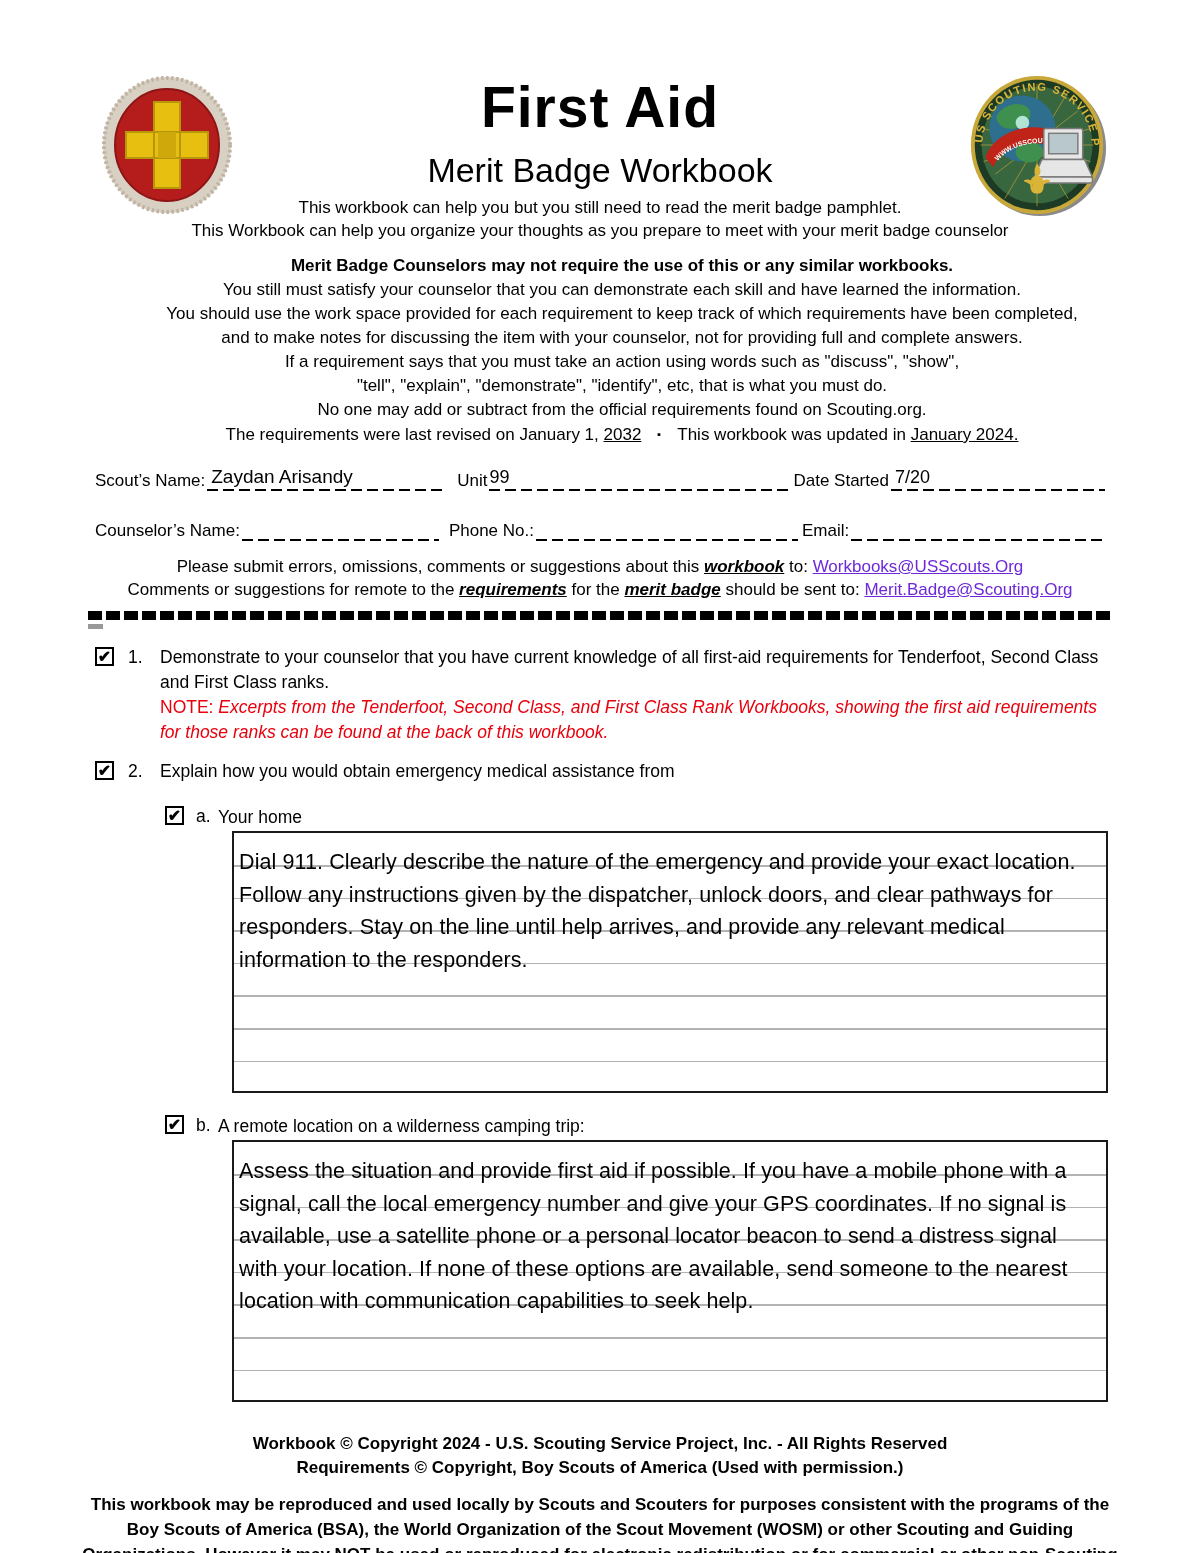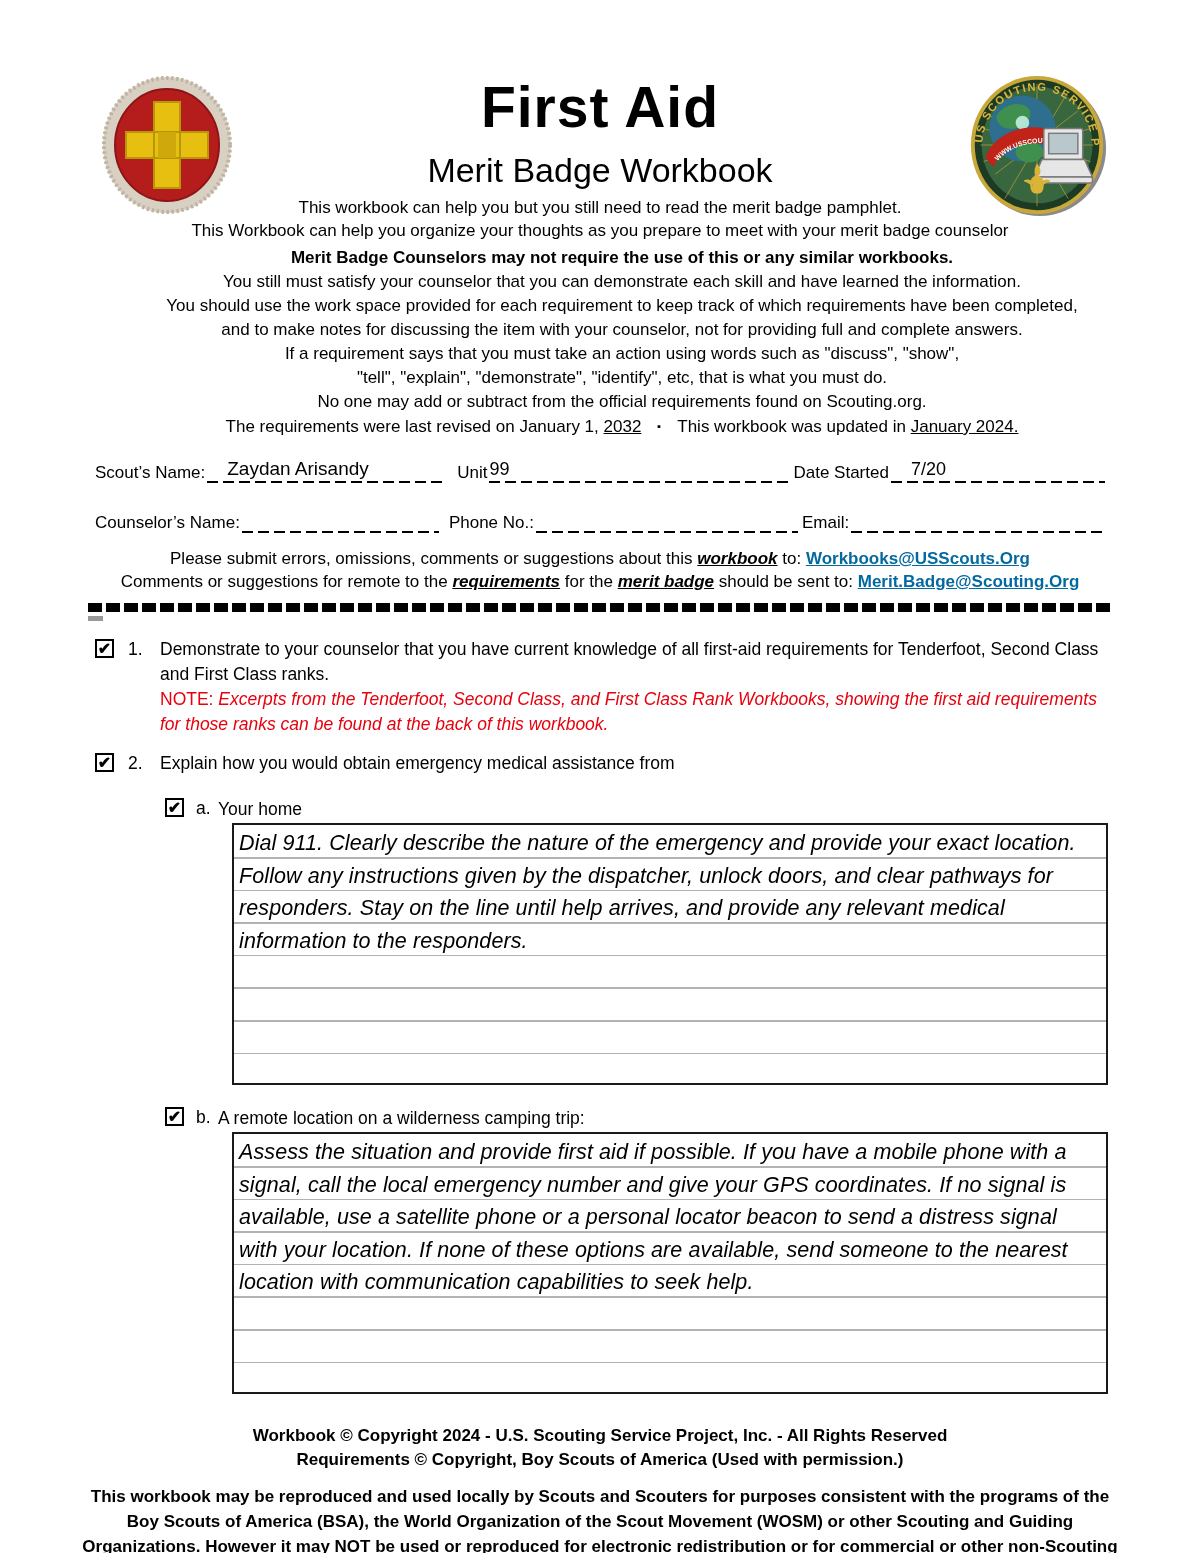--- a/index.html
+++ b/index.html
@@ -9,42 +9,42 @@
     font-family:"Liberation Sans", sans-serif; color:#000;
   }
   
   .header { position:relative; padding-top:76px; text-align:center; }
   .badge-img { position:absolute; left:102px; top:76px; width:130px; height:138px; }
   .logo-img  { position:absolute; right:92px; top:72px; width:142px; height:146px; }
   .title { font-size:57px; font-weight:900; letter-spacing:1px; line-height:62px; }
   .subtitle { font-size:34px; font-weight:400; line-height:40px; margin-top:12px; }
   .intro { font-size:17px; line-height:23px; margin-top:6px; }
   
-  .notice { text-align:center; margin-top:4px; font-size:17px; line-height:24px;padding-left:44px; }
+  .notice { text-align:center; margin-top:12px; font-size:17px; line-height:24px;padding-left:44px; }
   .notice .bold { font-weight:bold; }
   .rev u { text-decoration:underline; }
   .rev .bullet { font-size:11px; padding:0 16px; vertical-align:2px; }
   
   .form { margin:18px 95px 0 95px; }
   .form-row { display:flex; align-items:flex-end; font-size:17px; height:26px; margin-top:24px; }
   .form-row:first-child { margin-top:0; }
   .flabel { white-space:nowrap; padding-right:2px; }
   .fline {
     position:relative; border-bottom:0; height:24px;
     background-image:linear-gradient(90deg,#000 0 11px,transparent 11px 16px);
     background-size:16px 2px; background-repeat:repeat-x; background-position:0 bottom;
   }
-  .fval { position:absolute; left:20px; bottom:3px; font-size:18px; white-space:nowrap; }
+  .fval { position:absolute; left:4px; bottom:3px; font-size:18px; white-space:nowrap; }
   .w1 { width:240px; margin-right:10px; }
   .w2 { width:300px; margin-right:4px; }
   .w3 { flex:1; }
   
   .feedback { text-align:center; margin-top:14px; font-size:17px; line-height:23px; }
   .feedback .bu { font-weight:bold; text-decoration:underline;font-style:italic; }
-  .feedback a { color:#0369a1; text-decoration:underline; cursor:pointer;font-weight:bold; }
+  .feedback a { color:#6d28d9; text-decoration:underline; cursor:pointer; }
   
   .divider { margin:10px 88px 0 88px; height:9px;
     background-image:linear-gradient(90deg,#000 0 14px,transparent 14px 18px);
     background-size:18px 9px; background-repeat:repeat-x; }
   .divider-tail { margin:4px 0 0 88px; width:15px; height:5px; background:#999; }
   
   .reqs { margin:16px 92px 0 95px; font-size:17.5px; line-height:25px; }
   .req-row { display:flex; align-items:flex-start; }
   .cb {
     flex:0 0 auto; width:19px; height:19px; border:2px solid #000; margin-top:2px;
@@ -58,21 +58,21 @@
   .sub { margin-left:70px; margin-top:20px; }
   .sub-letter { flex:0 0 auto; width:34px; padding-left:12px; }
   .sub-label { flex:1; padding-top:1px; }
   .answer-box {
     margin-left:137px; width:876px; height:262px; margin-top:1px;
     border:2px solid #1a1a1a; cursor:text;
     background-image:repeating-linear-gradient(to bottom,transparent 0 31.1px,#b3b3b3 31.1px 32.6px);
     background-position:0 1px;
     overflow:hidden;
   }
-  .answer-text { font-size:21.5px; line-height:32.6px; padding:2px 5px; letter-spacing:0.1px;font-style:italic; }
+  .answer-text { font-size:21.5px; line-height:32.6px; padding:13px 5px; letter-spacing:0.1px; }
   
   .footer { text-align:center; margin-top:30px; font-weight:bold; }
   .copy { font-size:17px; line-height:24px; }
   .legal { font-size:17px; line-height:25px; margin:12px auto 0 auto; width:1040px; }
 </style>
 </head>
 <body>
 
 <div class="header">
 

